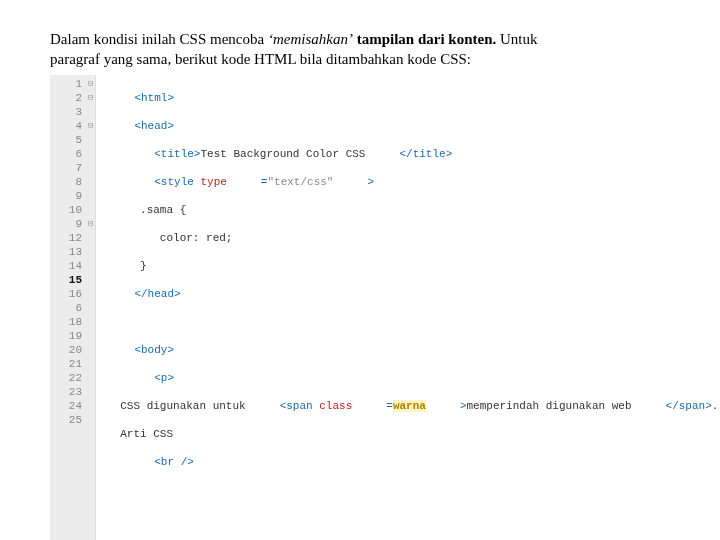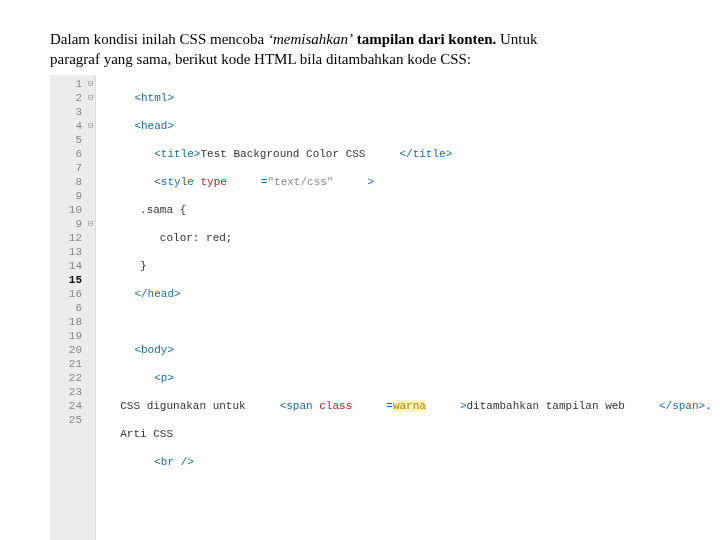--- a/index.html
+++ b/index.html
@@ -51,21 +51,21 @@
   .gutter div { height: 14px; }
   .gutter .cur { color: #111; font-weight: bold; }
   .code {
     padding: 2px 0 2px 4px;
     white-space: pre;
     color: #333;
   }
   .code div { height: 14px; }
   .t-tag   { color: #1a6aa8; margin-left: 34px; }
   .t-attr  { color: #c02020; }
-  .t-val   { color: #b08000; }
+  .t-val   { color: #b08000; font-weight: bold; }
   .t-str   { color: #8a8a8a; }
   .t-text  { color: #333; text-align: right; }
   .hl      { background: #fff3bf; }
 </style>
 </head>
 <body>
 
 <div class="wrap">
 
   <p class="intro">
@@ -133,21 +133,21 @@
 <div><span class="t-tag">&lt;head&gt;</span></div>
 <div><span class="t-tag">   &lt;title&gt;</span><span class="t-text">Test Background Color CSS</span><span class="t-tag">&lt;/title&gt;</span></div>
 <div><span class="t-tag">   &lt;style </span><span class="t-attr">type</span><span class="t-tag">=</span><span class="t-str">"text/css"</span><span class="t-tag">&gt;</span></div>
 <div><span class="t-text">      .sama {</span></div>
 <div><span class="t-text">         color: red;</span></div>
 <div><span class="t-text">      }</span></div>
 <div><span class="t-tag">&lt;/head&gt;</span></div>
 <div><span></span></div>
 <div><span class="t-tag">&lt;body&gt;</span></div>
 <div><span class="t-tag">   &lt;p&gt;</span></div>
-<div><span class="t-text">   CSS digunakan untuk</span><span class="t-tag">&lt;span </span><span class="t-attr">class</span><span class="t-tag">=</span><span class="t-val hl">warna</span><span class="t-tag">&gt;</span><span class="t-text">ditambahkan tampilan web</span><span class="t-tag">&lt;/span&gt;</span><span class="t-text">.</span></div>
+<div><span class="t-text">   CSS digunakan untuk</span><span class="t-tag">&lt;span </span><span class="t-attr">class</span><span class="t-tag">=</span><span class="t-val hl">warna</span><span class="t-tag">&gt;</span><span class="t-text">memperindah digunakan web</span><span class="t-tag">&lt;/span&gt;</span><span class="t-text">.</span></div>
 <div><span class="t-text">   Arti CSS</span></div>
 <div><span>   </span><span class="t-tag">&lt;br /&gt;</span></div>
 <div></div>
 
 
 
 
 
 
 

